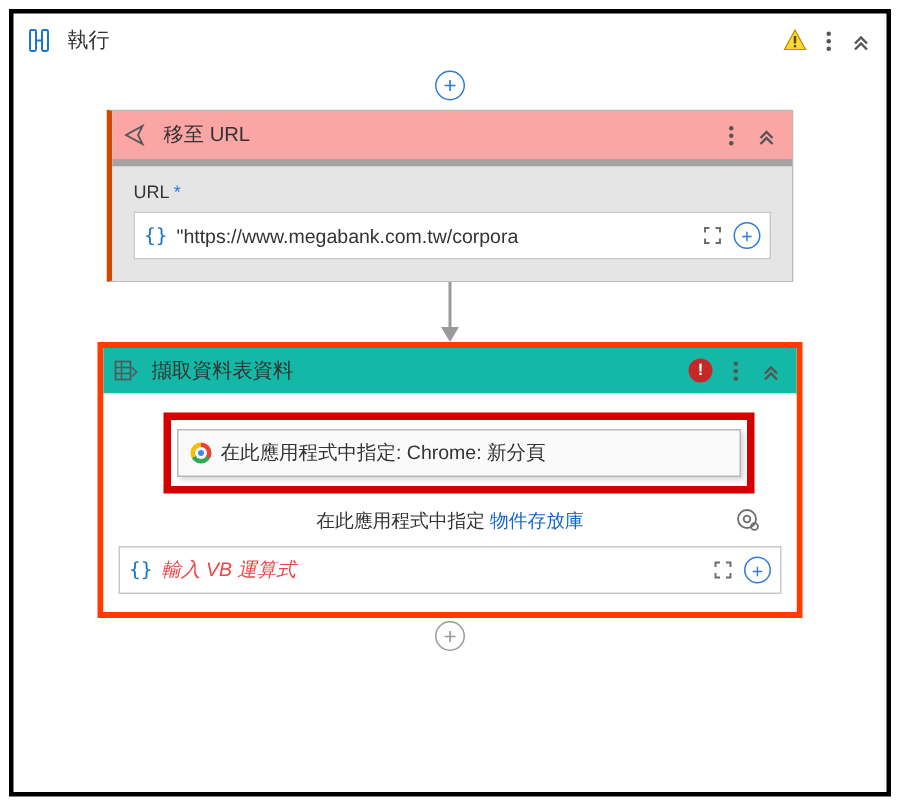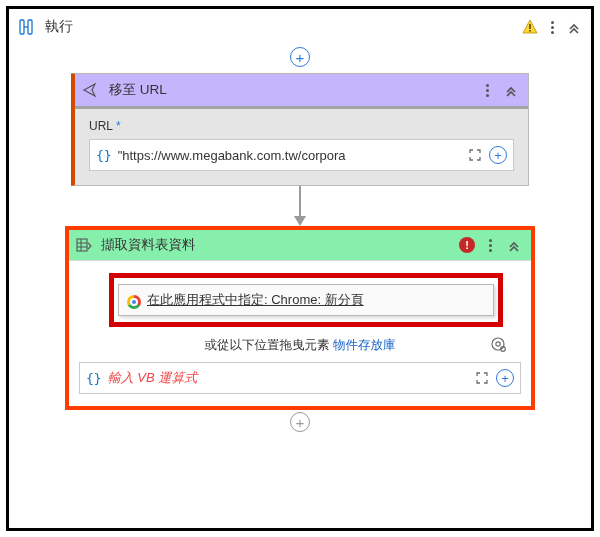--- a/index.html
+++ b/index.html
@@ -12,21 +12,21 @@
   .hdr-spacer { flex: 1; }
   .icon { display: inline-flex; align-items: center; justify-content: center; width: 18px; height: 18px; cursor: pointer; }
   svg { display: block; }
   
   
   .plus-row { display: flex; justify-content: center; padding: 6px 0; }
   .plus-circle { width: 20px; height: 20px; border: 1.5px solid #2f7bd8; border-radius: 50%; display: flex; align-items: center; justify-content: center; color: #2f7bd8; font-size: 15px; line-height: 1; cursor: pointer; background:#fff; }
   
   
   .card { border: 1px solid #b9b9b9; background: #f8f8f8; margin: 0 54px; border-radius: 1px; }
-  .card-hdr { display: flex; align-items: center; gap: 8px; padding: 6px 8px 6px 6px; background: #c4b5fd; border-bottom: 3px solid #a3a3a3; }
+  .card-hdr { display: flex; align-items: center; gap: 8px; padding: 6px 8px 6px 6px; background: #fca5a5; border-bottom: 5px solid #a3a3a3; }
   .card-hdr .icon.activity { width: 20px; height: 20px; }
   .card-title { flex: 1; font-size: 13.5px; }
   .card-body { padding: 10px 14px 14px 14px; background: #e5e5e5; }
   .go-url-left-accent { border-left: 4px solid #d24a00; }
   
   
   .field-label { font-size: 12px; margin-bottom: 6px; }
   .required-star { color: #2f7bd8; }
   .input-row { display: flex; align-items: center; border: 1px solid #c9c9c9; height: 32px; padding: 0 6px; gap: 6px; background:#fff; }
   .input-row .braces { color:#1174c7; font-family: Consolas, monospace; font-size: 13px; }
@@ -35,25 +35,25 @@
   .sm-icon { width:16px; height:16px; cursor:pointer; color:#6d6d6d; display:inline-flex; align-items:center; justify-content:center; }
   .plus-chip { width:18px; height:18px; border:1.5px solid #2f7bd8; border-radius:50%; display:flex; align-items:center; justify-content:center; color:#2f7bd8; font-size:13px; cursor:pointer; }
   
   
   .connector { display:flex; flex-direction:column; align-items:center; }
   .conn-line { width:2px; height:30px; background:#9a9a9a; }
   .conn-arrow { width:0; height:0; border-left:6px solid transparent; border-right:6px solid transparent; border-top:10px solid #9a9a9a; }
   
   
   .card-extract { border: 4px solid #ff3b00; margin: 0 48px; background:#fff; }
-  .ext-hdr { display:flex; align-items:center; gap:8px; padding:6px 8px 6px 6px; background:#86efac; border-bottom:1px solid #dcdcdc; }
+  .ext-hdr { display:flex; align-items:center; gap:8px; padding:6px 8px 6px 6px; background:#14b8a6; border-bottom:1px solid #dcdcdc; }
   .err-dot { width:16px; height:16px; border-radius:50%; background:#c62828; color:#fff; font-size:11px; font-weight:bold; display:flex; align-items:center; justify-content:center; }
   
   .red-box { border:5px solid #d40000; padding:6px 4px; margin: 6px 18px 6px 30px; }
-  .chrome-row { display:flex; align-items:flex-end; gap:6px; border:1px solid #b8b8b8; background:#fafafa; padding:6px 8px; box-shadow: 2px 2px 3px rgba(0,0,0,0.15); cursor:pointer;text-decoration:underline; }
+  .chrome-row { display:flex; align-items:center; gap:6px; border:1px solid #b8b8b8; background:#fafafa; padding:6px 8px; box-shadow: 2px 2px 3px rgba(0,0,0,0.15); cursor:pointer; }
   .chrome-dot { width:14px; height:14px; border-radius:50%; background: conic-gradient(#ea4335 0 120deg,#34a853 120deg 240deg,#fbbc05 240deg 360deg); position:relative; }
   .chrome-dot::after{ content:""; position:absolute; inset:3px; background:#fff; border-radius:50%; }
   .chrome-dot::before{ content:""; position:absolute; inset:5px; background:#4285f4; border-radius:50%; z-index:1; }
   
   .drag-hint-row { text-align:center; font-size:12.5px; padding:4px 0 8px 0; position:relative; }
   .drag-hint-row a { color:#1966c9; text-decoration:none; cursor:pointer; }
   .target-icon { position:absolute; right:14px; top:2px; color:#6d6d6d; cursor:pointer; }
   
   .sub-label { font-size:12.5px; padding: 2px 0 6px 2px; }
   
@@ -170,21 +170,21 @@
       </span>
     </div>
     <div style="padding:6px 10px 12px 10px; background:#fff;">
       <div class="red-box">
         <div class="chrome-row">
           <span class="chrome-dot"></span>
           <span>在此應用程式中指定: Chrome: 新分頁</span>
         </div>
       </div>
       <div class="drag-hint-row">
-        <span>或從以下位置拖曳元素 </span><a>物件存放庫</a>
+        <span>在此應用程式中指定 </span><a>物件存放庫</a>
         <span class="target-icon">
           <svg width="18" height="18" viewBox="0 0 18 18">
               <circle cx="9" cy="9" r="6" fill="none" stroke="#6d6d6d" stroke-width="1.2"></circle>
               <circle cx="9" cy="9" r="2.2" fill="none" stroke="#6d6d6d" stroke-width="1.2"></circle>
               <circle cx="14" cy="14" r="2.3" fill="none" stroke="#6d6d6d" stroke-width="1.2"></circle>
             </svg>
         </span>
       </div>
       <div class="input-row">
         <span class="braces">{}</span>

